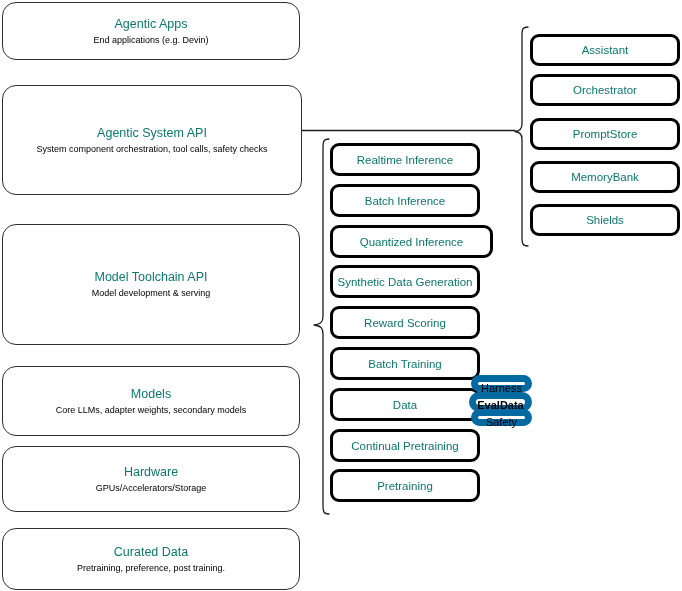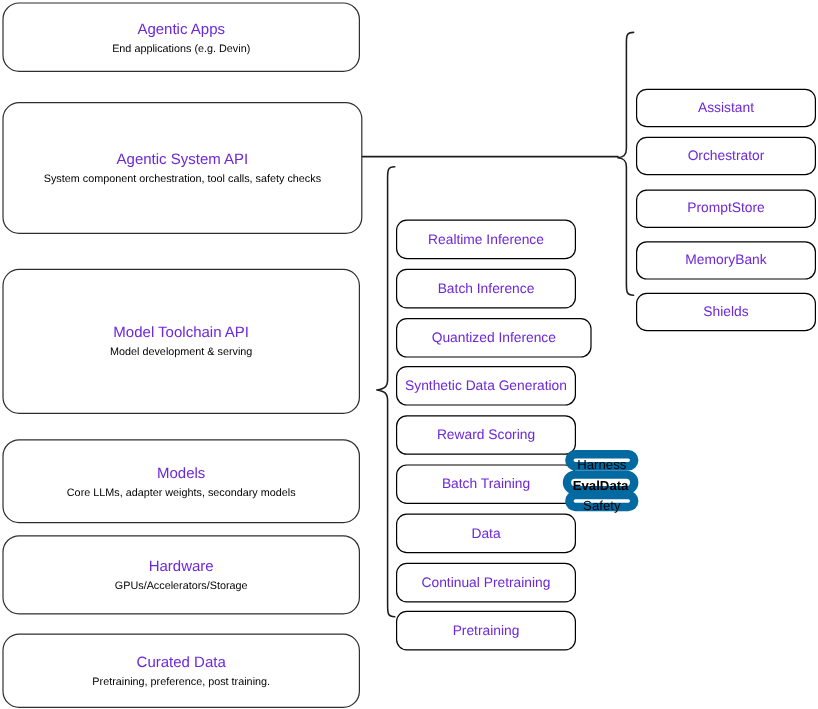--- a/index.html
+++ b/index.html
@@ -30,42 +30,41 @@
     display: flex;
     flex-direction: column;
     align-items: center;
     justify-content: center;
     text-align: center;
     overflow: hidden;
   }
   .node .title {
     font-size: 12.5px;
     line-height: 16px;
-    color: #6d28d9;
+    color: #0f766e;
     white-space: nowrap;
   }
   .node .subtitle {
     font-size: 9px;
     line-height: 13px;
     color: #000;
     margin-top: 2px;
     white-space: nowrap;
   }
 
   
   .layer {
     border-radius: 14px;
     border: 1px solid #2f2f2f;
   }
 
   
   .chip {
     border-radius: 9px;
-    border: 1px solid #000000;
-    margin-top: 40px;
+    border: 3px solid #000000;
   }
   .chip .title {
     font-size: 11.5px;
     line-height: 14px;
   }
 
   
   .pill {
     position: absolute;
     box-sizing: border-box;

